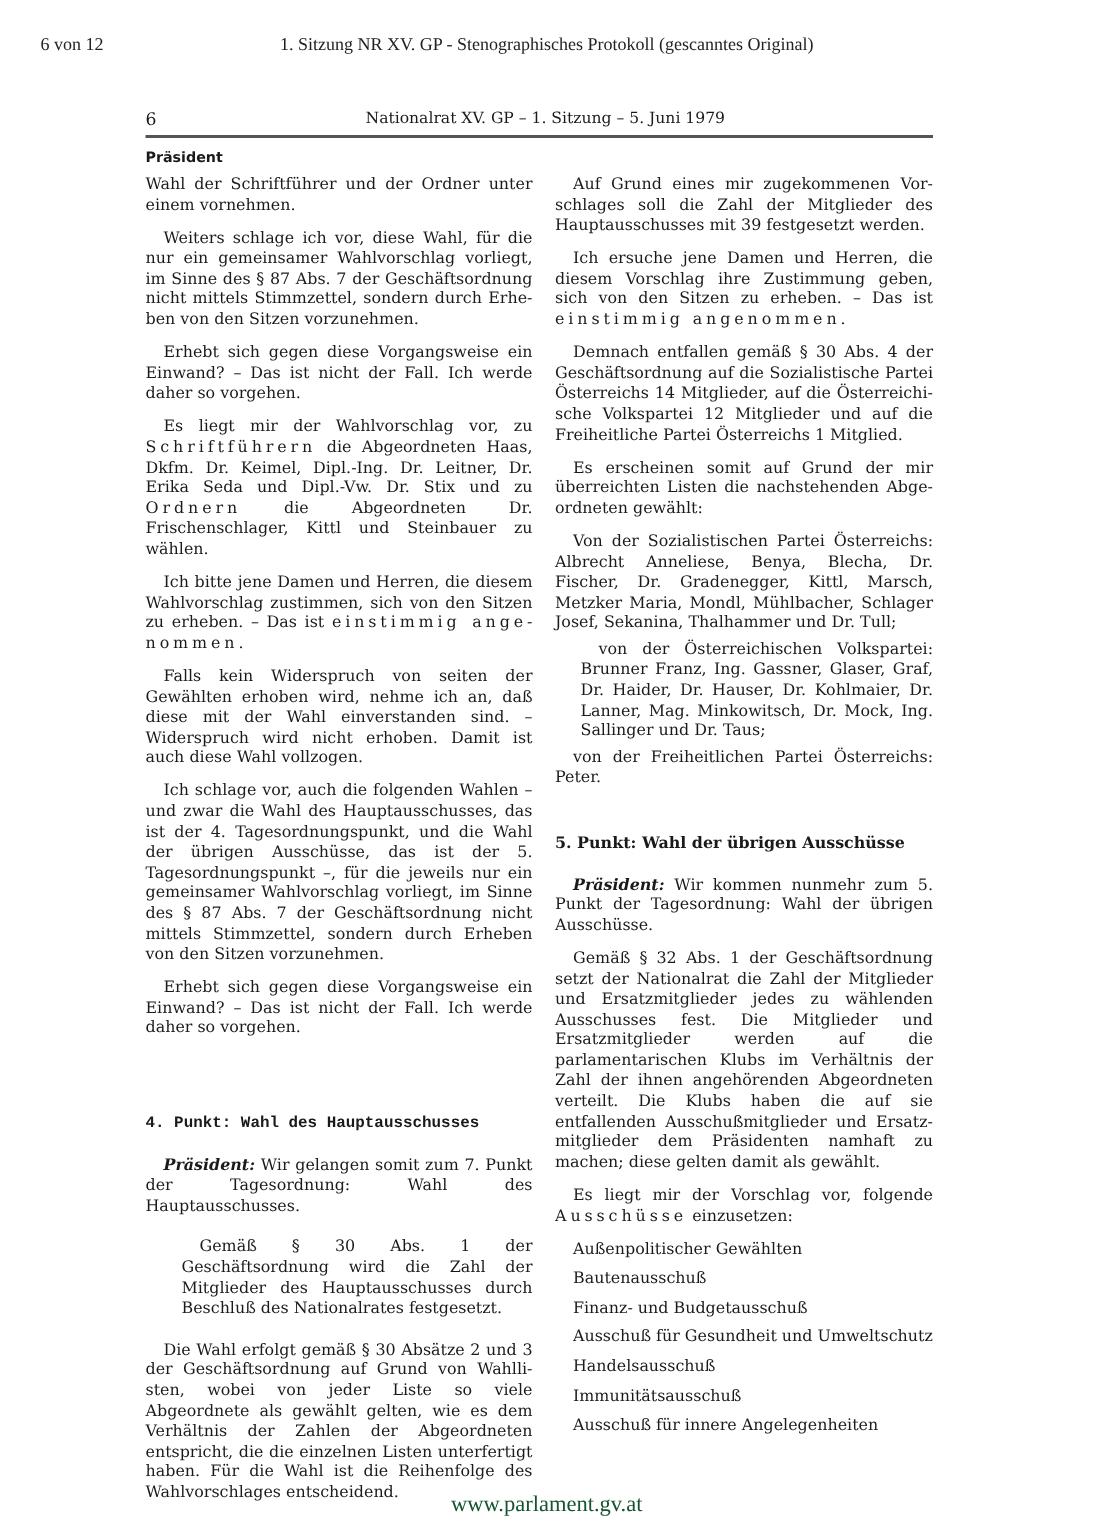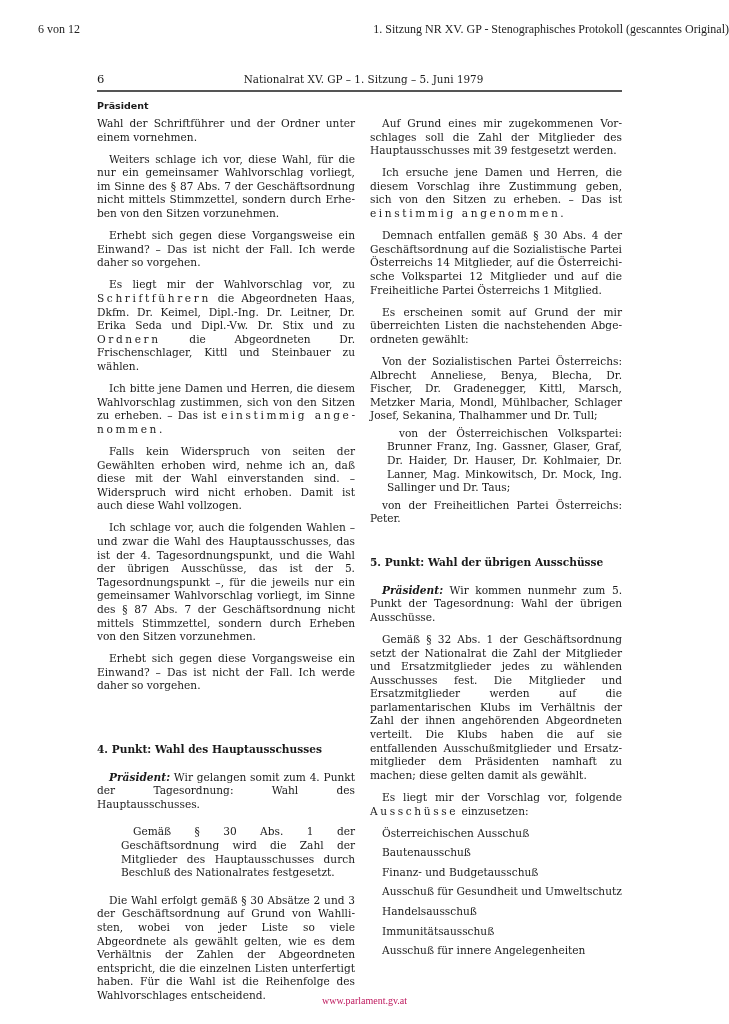--- a/index.html
+++ b/index.html
@@ -1,34 +1,34 @@
 <!DOCTYPE html>
 <html><head>
 <meta charset="utf-8">
 <style>
   html, body { margin:0; padding:0; background:#ffffff; }
   body { width:729px; height:1024px; position:relative; overflow:hidden; color:#1a1a1a; }
   .topbar { position:absolute; top:22px; left:0; width:729px; font-family:"Liberation Serif", serif; font-size:12px; color:#222; }
-  .topbar .pg { position:absolute; left:38px; top:0; }
-  .topbar .ttl { position:absolute; left:0; width:729px; text-align:right; top:0; }
+  .topbar .pg { position:absolute; left:27px; top:0; }
+  .topbar .ttl { position:absolute; left:0; width:729px; text-align:center; top:0; }
   .runhead { position:absolute; top:72px; left:97px; width:525px; font-family:"DejaVu Serif", serif; font-size:10.4px; }
   .runhead .num { position:absolute; left:0; top:0; font-size:11.5px; }
   .runhead .center { position:absolute; left:4px; width:525px; text-align:center; top:1px; }
   .rule { position:absolute; top:90px; left:97px; width:525px; height:2px; background:#555; }
   .speaker-head { position:absolute; top:100px; left:97px; font-family:"DejaVu Sans", sans-serif; font-weight:bold; font-size:9.5px; }
   .col { position:absolute; top:117px; width:258px; font-family:"DejaVu Serif", serif; font-size:10.6px; line-height:13.6px; text-align:justify; }
   .col.left { left:97px; }
   .col.right { left:370px; width:252px; }
   .col p { margin:0 0 8.5px 0; text-indent:12px; hyphens:manual; }
   .col p.noindent { text-indent:0; }
   .sp { letter-spacing:2.6px; }
   .b { font-weight:bold;font-style:italic; }
   .heading { text-align:left; font-weight:bold; font-size:10.6px; text-indent:0 !important; margin:0; }
   .list-item { text-indent:0 !important; margin:0 0 6px 12px !important; text-align:left; }
-  .footer { position:absolute; top:995px; left:0; width:729px; text-align:center; font-family:"Liberation Serif", serif; font-size:10px; color:#be185d; }
+  .footer { position:absolute; top:995px; left:0; width:729px; text-align:center; font-family:"Liberation Serif", serif; font-size:15px; color:#14532d; }
 </style>
 </head>
 <body>
 
 <div class="topbar">
   <span class="pg">6 von 12</span>
   <span class="ttl">1. Sitzung NR XV. GP - Stenographisches Protokoll (gescanntes Original)</span>
 </div>
 
 <div class="runhead">
@@ -40,39 +40,39 @@
 
 <div class="col left">
   <p class="noindent">Wahl der Schriftführer und der Ordner unter einem vornehmen.</p>
   <p>Weiters schlage ich vor, diese Wahl, für die nur ein gemeinsamer Wahlvorschlag vorliegt, im Sinne des § 87 Abs. 7 der Geschäftsordnung nicht mittels Stimmzettel, sondern durch Erhe­ben von den Sitzen vorzunehmen.</p>
   <p>Erhebt sich gegen diese Vorgangsweise ein Einwand? – Das ist nicht der Fall. Ich werde daher so vorgehen.</p>
   <p><span>Es liegt mir der Wahlvorschlag vor, zu </span><span class="sp">Schriftführern</span><span> die Abgeordneten Haas, Dkfm. Dr. Keimel, Dipl.-Ing. Dr. Leitner, Dr. Erika Seda und Dipl.-Vw. Dr. Stix und zu </span><span class="sp">Ordnern</span><span> die Abgeordneten Dr. Frischenschla­ger, Kittl und Steinbauer zu wählen.</span></p>
   <p><span>Ich bitte jene Damen und Herren, die diesem Wahlvorschlag zustimmen, sich von den Sitzen zu erheben. – Das ist </span><span class="sp">einstimmig ange­nommen.</span></p>
   <p>Falls kein Widerspruch von seiten der Gewählten erhoben wird, nehme ich an, daß diese mit der Wahl einverstanden sind. – Widerspruch wird nicht erhoben. Damit ist auch diese Wahl vollzogen.</p>
   <p>Ich schlage vor, auch die folgenden Wahlen – und zwar die Wahl des Hauptausschusses, das ist der 4. Tagesordnungspunkt, und die Wahl der übrigen Ausschüsse, das ist der 5. Tagesord­nungspunkt –, für die jeweils nur ein gemein­samer Wahlvorschlag vorliegt, im Sinne des § 87 Abs. 7 der Geschäftsordnung nicht mittels Stimmzettel, sondern durch Erheben von den Sitzen vorzunehmen.</p>
   <p style="margin-bottom:50px;">Erhebt sich gegen diese Vorgangsweise ein Einwand? – Das ist nicht der Fall. Ich werde daher so vorgehen.</p>
-  <p class="heading" style="margin-bottom:14px;">4. Punkt: Wahl des Hauptausschusses</p>
-  <p style="margin-bottom:14px;"><span class="b">Präsident:</span><span> Wir gelangen somit zum 4. Punkt der Tagesordnung: Wahl des Hauptausschusses.</span></p>
+  <p class="heading" style="margin-bottom:14px;font-family:Liberation Mono, monospace;">4. Punkt: Wahl des Hauptausschusses</p>
+  <p style="margin-bottom:14px;"><span class="b">Präsident:</span><span> Wir gelangen somit zum 7. Punkt der Tagesordnung: Wahl des Hauptausschusses.</span></p>
   <p style="margin-bottom:14px;margin-left:24px;">Gemäß § 30 Abs. 1 der Geschäftsordnung wird die Zahl der Mitglieder des Hauptausschusses durch Beschluß des Nationalrates festgesetzt.</p>
   <p>Die Wahl erfolgt gemäß § 30 Absätze 2 und 3 der Geschäftsordnung auf Grund von Wahlli­sten, wobei von jeder Liste so viele Abgeordnete als gewählt gelten, wie es dem Verhältnis der Zahlen der Abgeordneten entspricht, die die einzelnen Listen unterfertigt haben. Für die Wahl ist die Reihenfolge des Wahlvorschlages entscheidend.</p>
 </div>
 
 <div class="col right">
   <p>Auf Grund eines mir zugekommenen Vor­schlages soll die Zahl der Mitglieder des Hauptausschusses mit 39 festgesetzt werden.</p>
   <p><span>Ich ersuche jene Damen und Herren, die diesem Vorschlag ihre Zustimmung geben, sich von den Sitzen zu erheben. – Das ist </span><span class="sp">einstim­mig angenommen.</span></p>
   <p>Demnach entfallen gemäß § 30 Abs. 4 der Geschäftsordnung auf die Sozialistische Partei Österreichs 14 Mitglieder, auf die Österreichi­sche Volkspartei 12 Mitglieder und auf die Freiheitliche Partei Österreichs 1 Mitglied.</p>
   <p>Es erscheinen somit auf Grund der mir überreichten Listen die nachstehenden Abge­ordneten gewählt:</p>
   <p style="margin-bottom:4px;">Von der Sozialistischen Partei Österreichs: Albrecht Anneliese, Benya, Blecha, Dr. Fischer, Dr. Gradenegger, Kittl, Marsch, Metzker Maria, Mondl, Mühlbacher, Schlager Josef, Sekanina, Thalhammer und Dr. Tull;</p>
   <p style="margin-bottom:4px;margin-left:17px;">von der Österreichischen Volkspartei: Brun­ner Franz, Ing. Gassner, Glaser, Graf, Dr. Haider, Dr. Hauser, Dr. Kohlmaier, Dr. Lanner, Mag. Minkowitsch, Dr. Mock, Ing. Sallinger und Dr. Taus;</p>
   <p style="margin-bottom:30px;">von der Freiheitlichen Partei Österreichs: Peter.</p>
   <p class="heading" style="margin-bottom:14px;">5. Punkt: Wahl der übrigen Ausschüsse</p>
   <p><span class="b">Präsident:</span><span> Wir kommen nunmehr zum 5. Punkt der Tagesordnung: Wahl der übrigen Ausschüsse.</span></p>
   <p>Gemäß § 32 Abs. 1 der Geschäftsordnung setzt der Nationalrat die Zahl der Mitglieder und Ersatzmitglieder jedes zu wählenden Ausschus­ses fest. Die Mitglieder und Ersatzmitglieder werden auf die parlamentarischen Klubs im Verhältnis der Zahl der ihnen angehörenden Abgeordneten verteilt. Die Klubs haben die auf sie entfallenden Ausschußmitglieder und Ersatz­mitglieder dem Präsidenten namhaft zu machen; diese gelten damit als gewählt.</p>
   <p><span>Es liegt mir der Vorschlag vor, folgende </span><span class="sp">Ausschüsse</span><span> einzusetzen:</span></p>
-  <p class="list-item">Österreichischen Ausschuß</p>
+  <p class="list-item">Außenpolitischer Gewählten</p>
   <p class="list-item">Bautenausschuß</p>
   <p class="list-item">Finanz- und Budgetausschuß</p>
   <p class="list-item">Ausschuß für Gesundheit und Umweltschutz</p>
   <p class="list-item">Handelsausschuß</p>
   <p class="list-item">Immunitätsausschuß</p>
   <p class="list-item">Ausschuß für innere Angelegenheiten</p>
 </div>
 
 <div class="footer">www.parlament.gv.at</div>
 

